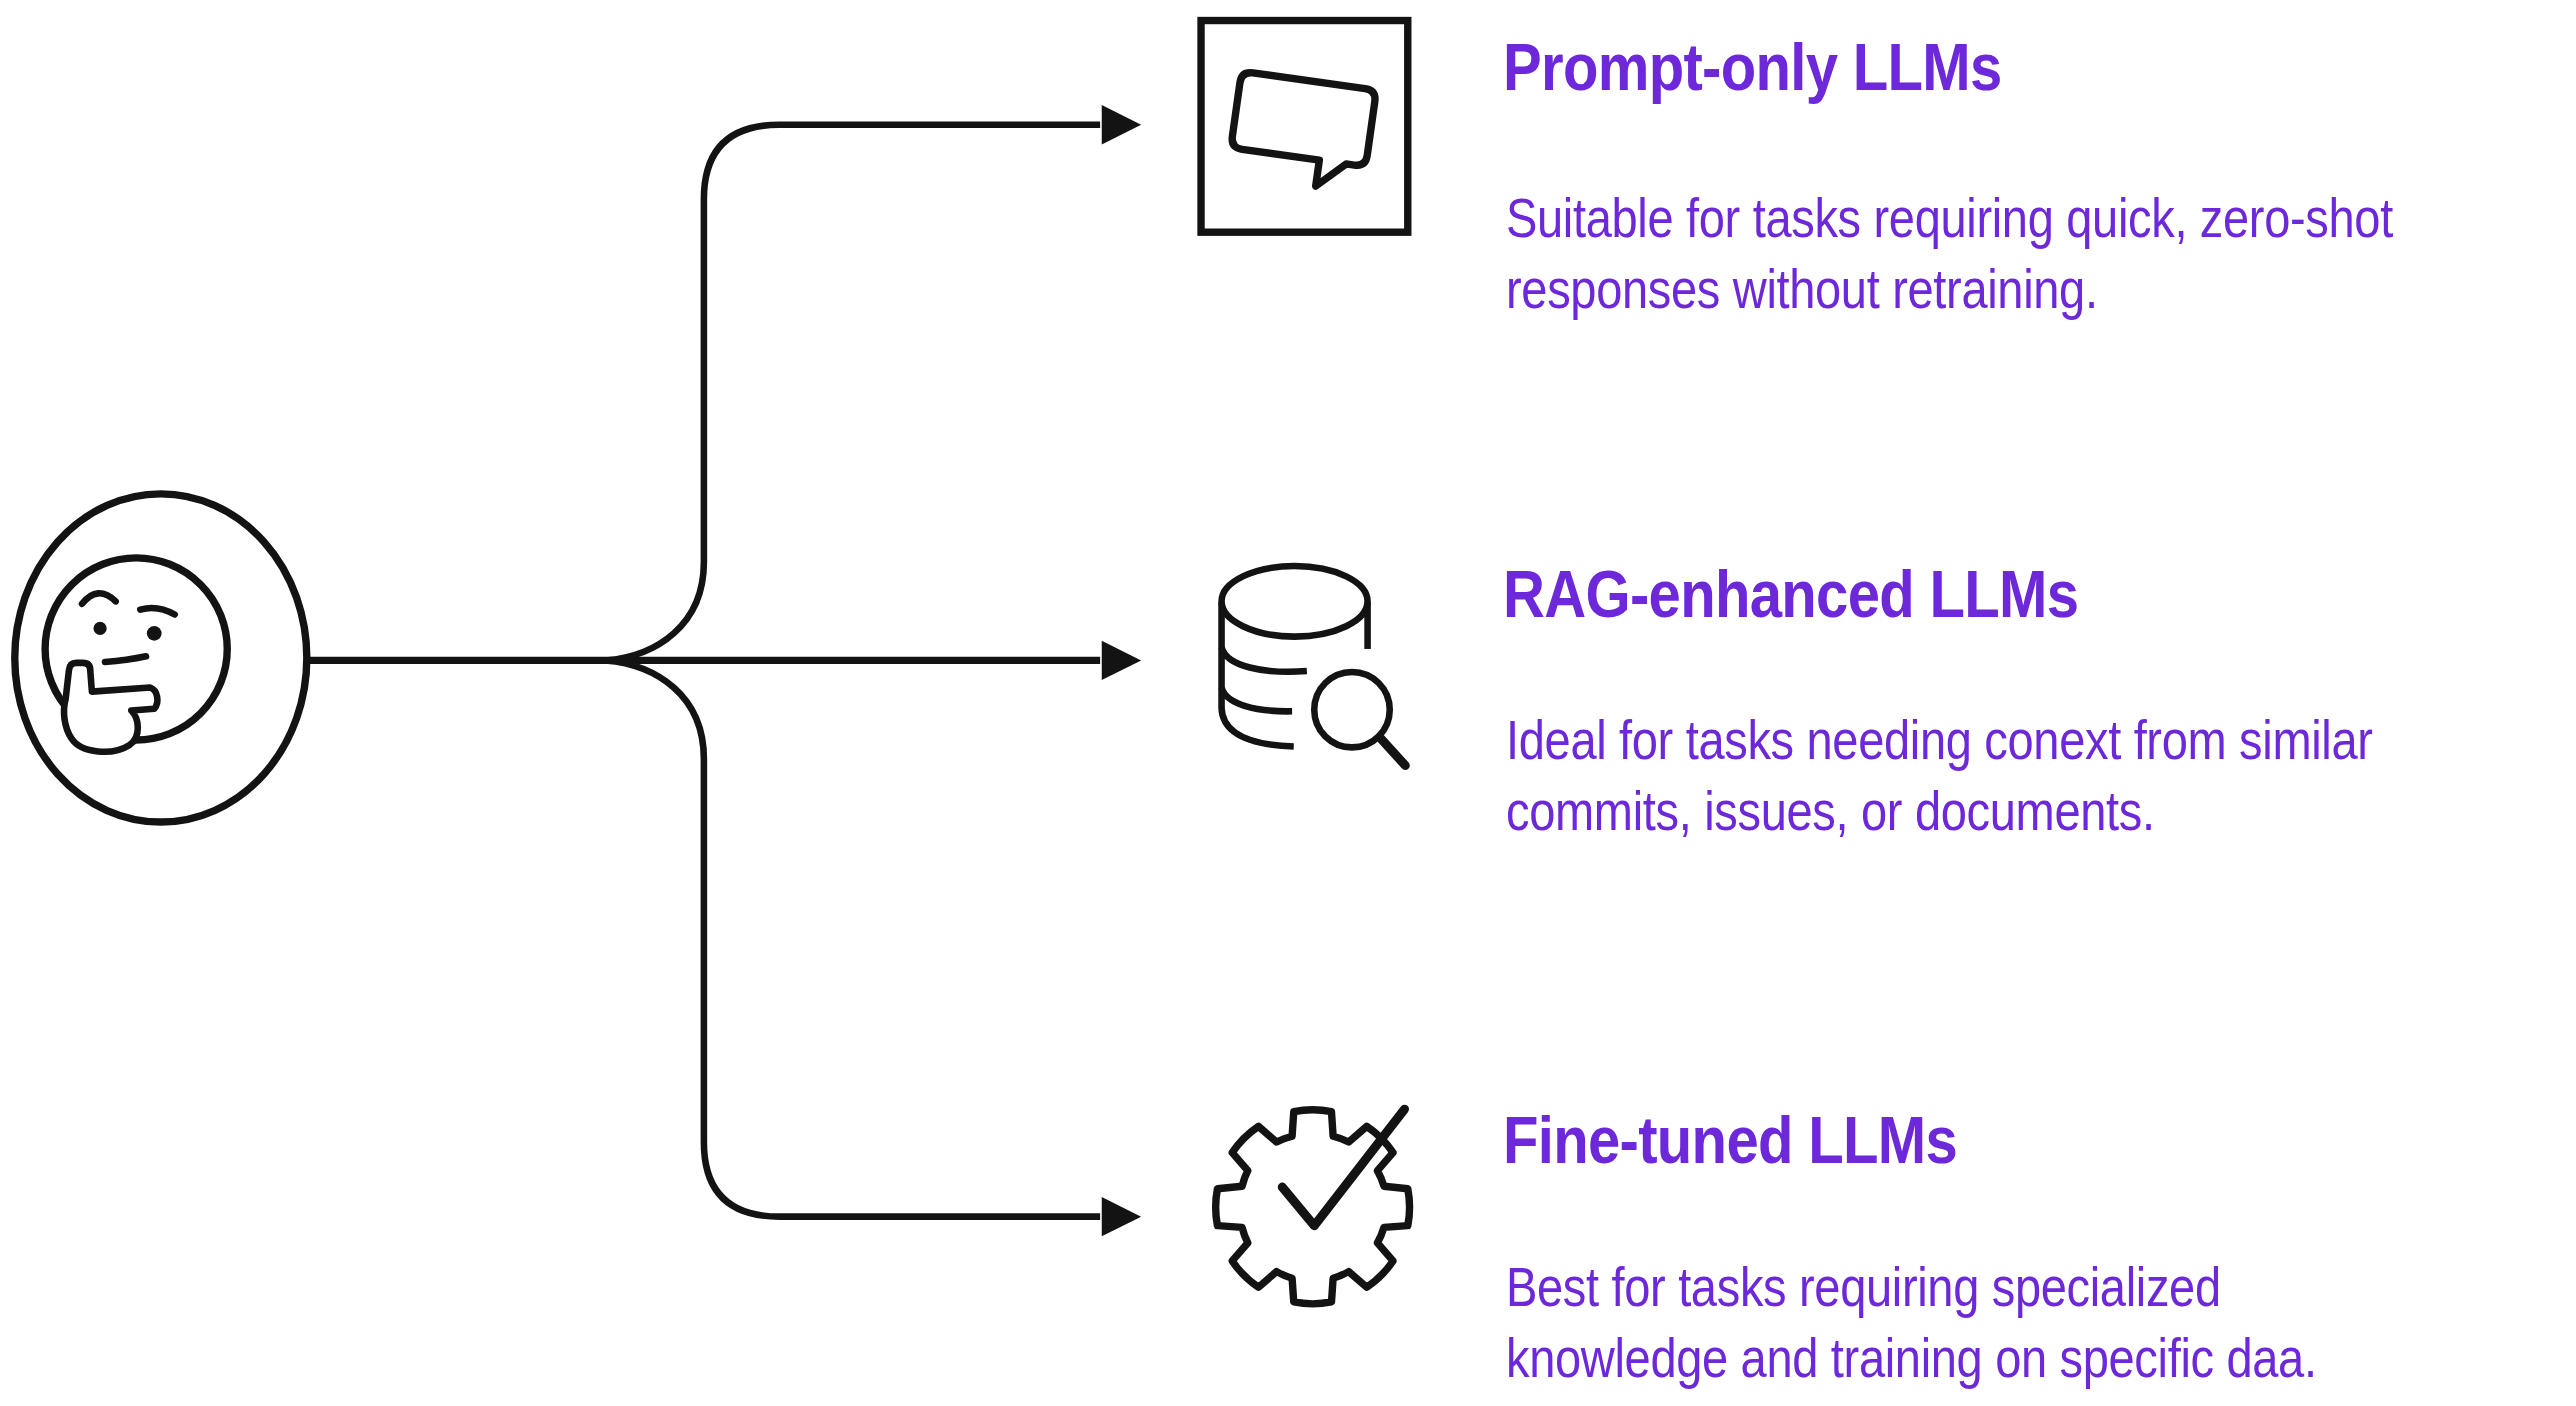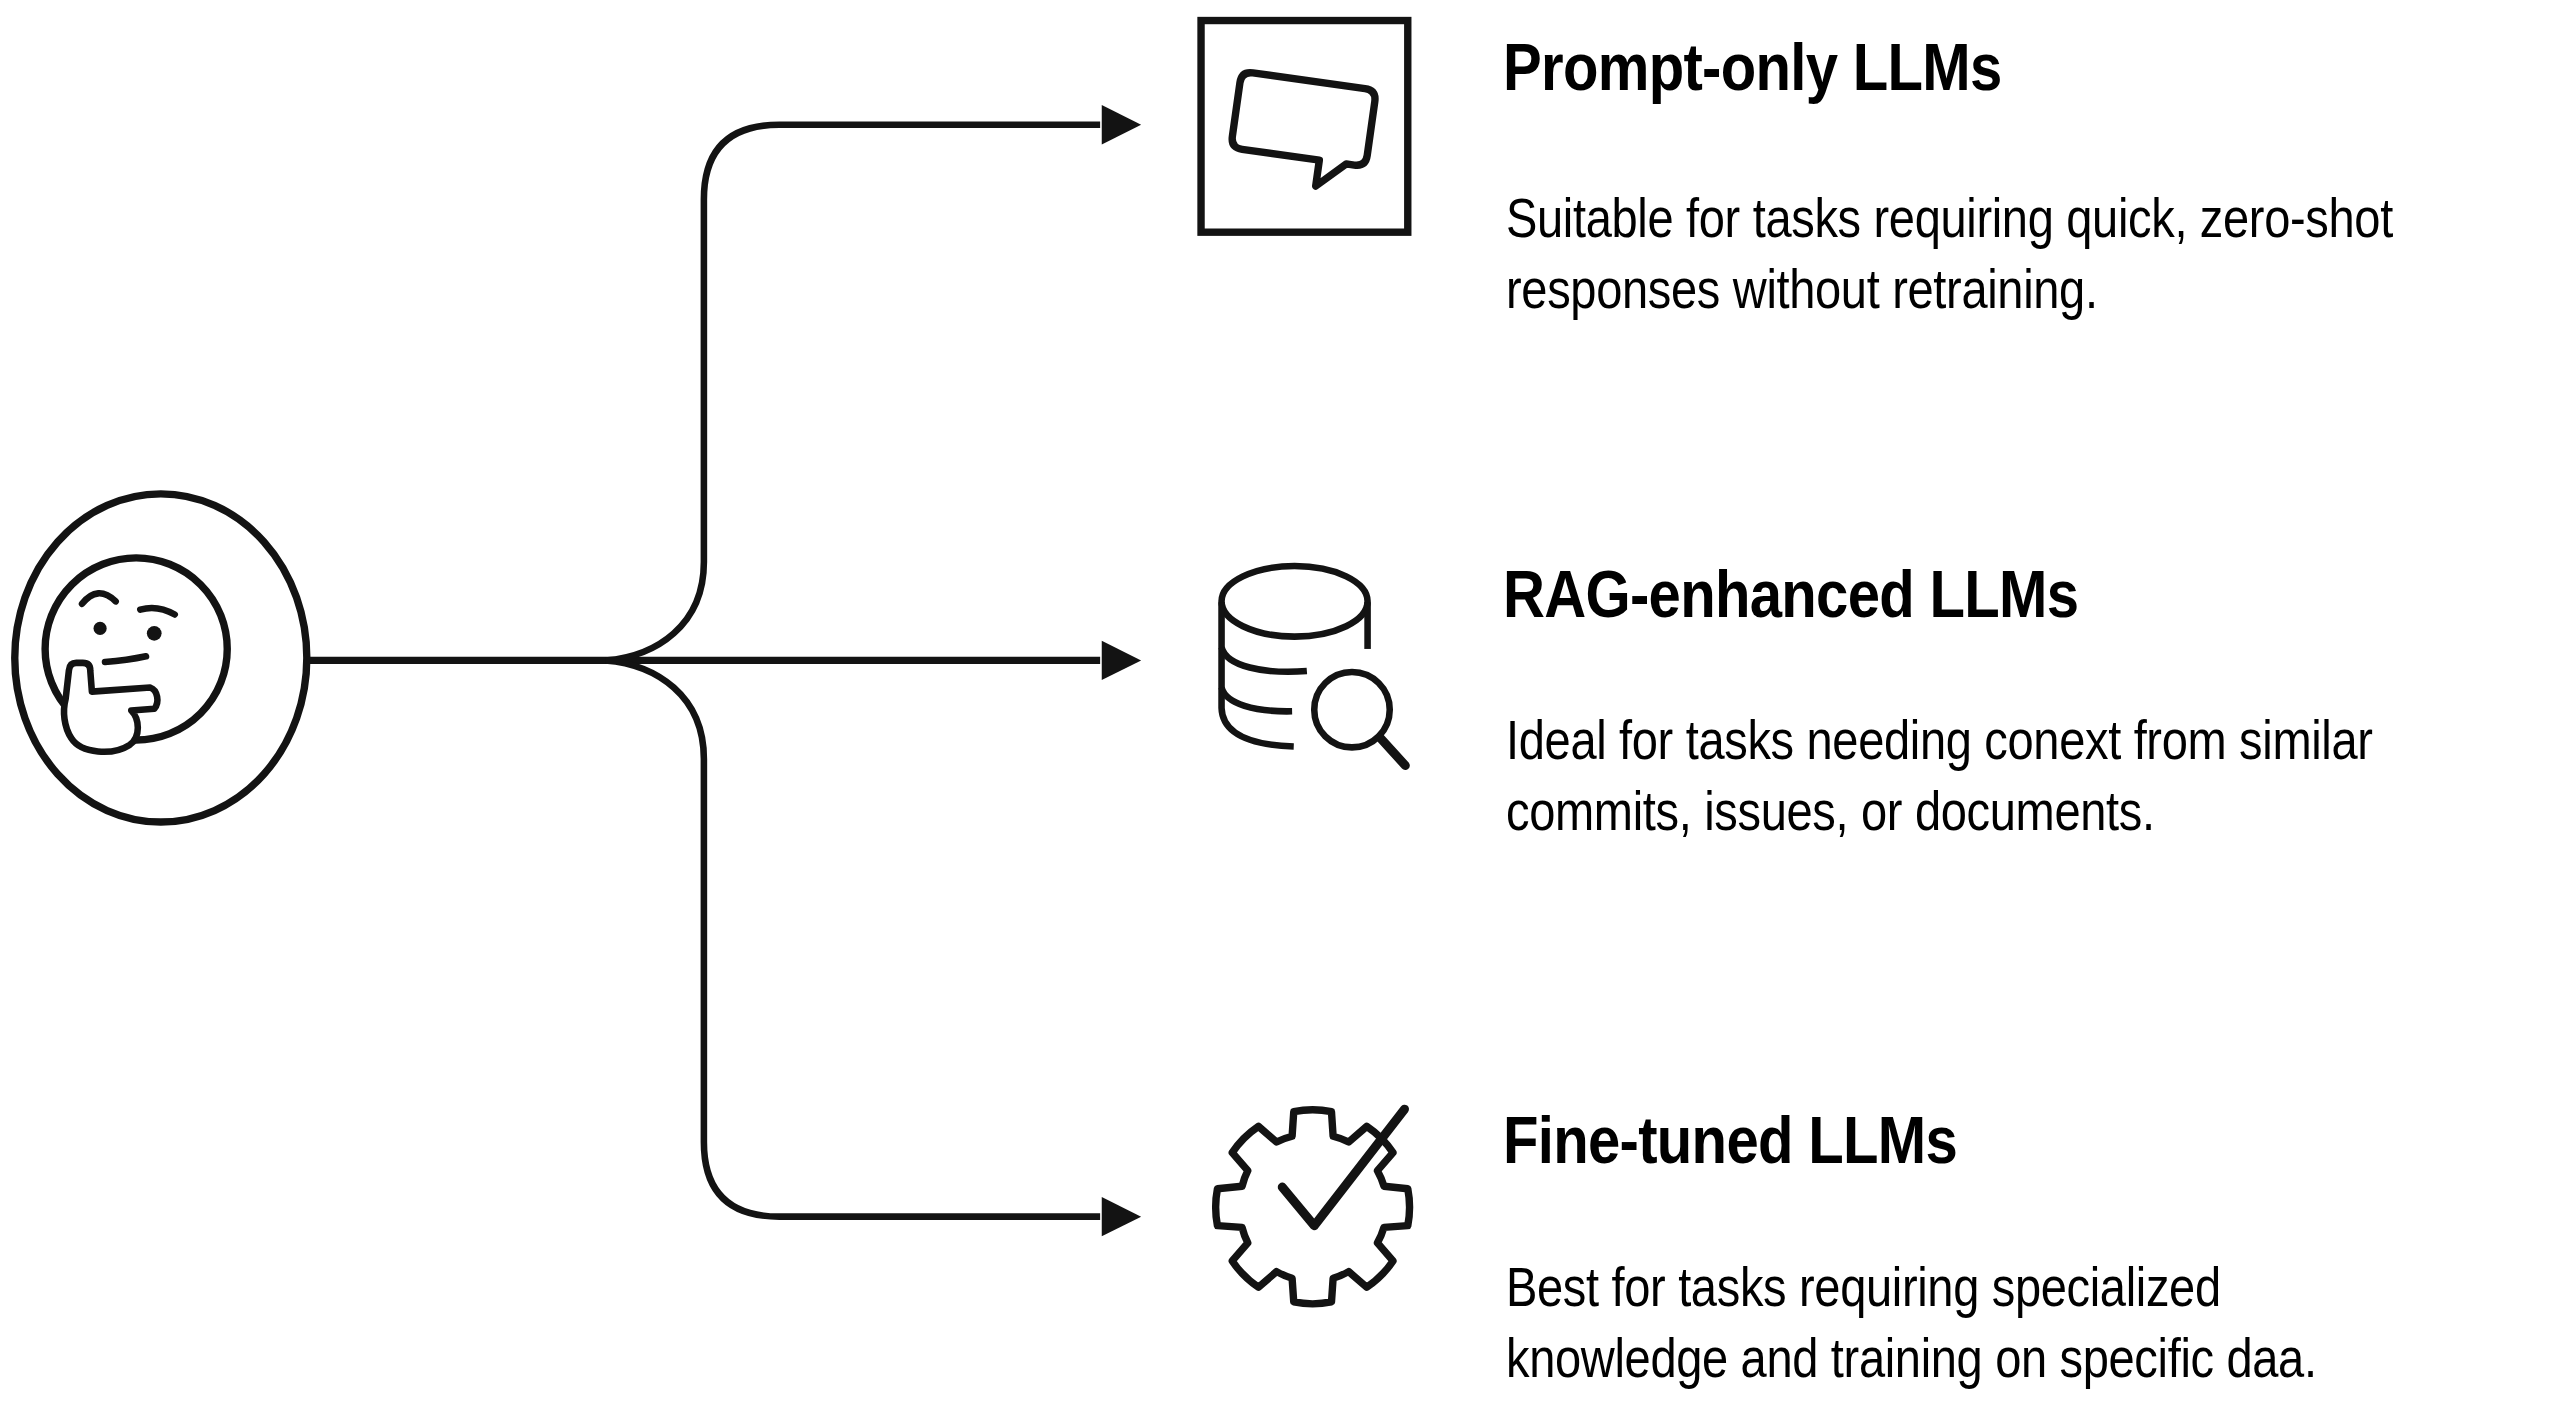--- a/index.html
+++ b/index.html
@@ -2,21 +2,21 @@
 <html style="font-size:13px"><head>
 <meta charset="utf-8">
 <style>
   html,body{margin:0;padding:0;background:#ffffff;}
   #stage{
     position:relative;
     width:2576px;height:1407px;
     background:#ffffff;
     overflow:hidden;
     font-family:"Liberation Sans", sans-serif;
-    color:#000000;
+    color:#6d28d9;
   }
   svg{position:absolute;left:0;top:0;}
   .section-title{
     position:absolute;
     left:1503px;
     font-size:66px;
     font-weight:700;
     line-height:66px;
     letter-spacing:-0.8px;
     white-space:nowrap;

